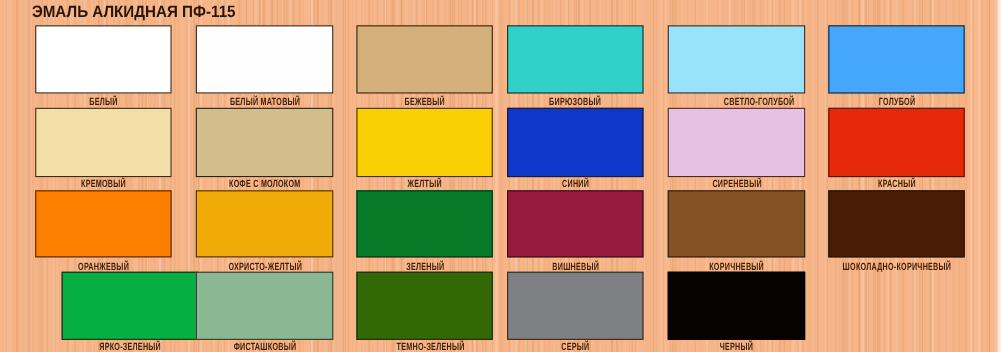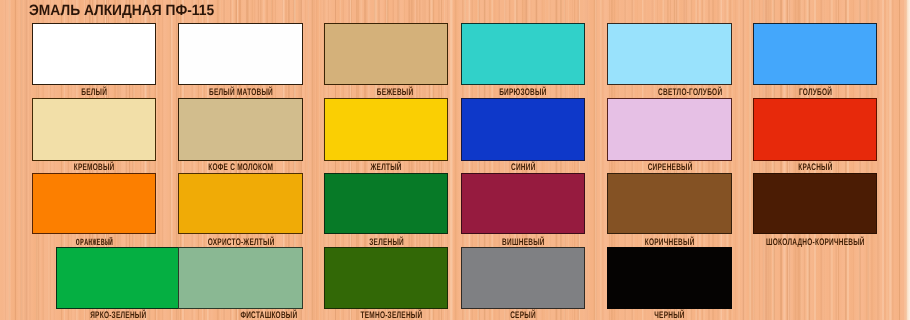--- a/index.html
+++ b/index.html
@@ -333,21 +333,21 @@
   <div class="title"><span>ЭМАЛЬ АЛКИДНАЯ ПФ-115</span></div>
   <div id="grid">
     <div class="cell" style="left: 32px; top: 23px; width: 124px; height: 75px;">
       <div class="swatch" style="width: 124px; height: 62px; background: rgb(255, 255, 255); border-color: rgb(46, 29, 12);"></div>
       <div class="label" style="top: 65px;"><span>БЕЛЫЙ</span></div>
     </div>
     <div class="cell" style="left: 178px; top: 23px; width: 125px; height: 75px;">
       <div class="swatch" style="width: 125px; height: 62px; background: rgb(254, 254, 254); border-color: rgb(46, 29, 12);"></div>
       <div class="label" style="top: 65px;"><span>БЕЛЫЙ МАТОВЫЙ</span></div>
     </div>
-    <div class="cell" style="left: 324px; top: 23px; width: 124px; height: 93px; padding-left: 17px;">
+    <div class="cell" style="left: 324px; top: 23px; width: 124px; height: 93px;">
       <div class="swatch" style="width: 124px; height: 62px; background: rgb(212, 177, 122); border-color: rgb(60, 36, 6);"></div>
       <div class="label" style="top: 65px;"><span>БЕЖЕВЫЙ</span></div>
     </div>
     <div class="cell" style="left: 461px; top: 23px; width: 124px; height: 75px;">
       <div class="swatch" style="width: 124px; height: 62px; background: rgb(49, 209, 201); border-color: rgb(14, 51, 44);"></div>
       <div class="label" style="top: 65px;"><span>БИРЮЗОВЫЙ</span></div>
     </div>
     <div class="cell" style="left: 607px; top: 23px; width: 125px; height: 75px; padding-left: 40px;">
       <div class="swatch" style="width: 125px; height: 62px; background: rgb(153, 226, 252); border-color: rgb(53, 40, 31);"></div>
       <div class="label" style="top: 65px;"><span>СВЕТЛО-ГОЛУБОЙ</span></div>
@@ -373,21 +373,21 @@
       <div class="label" style="top: 65px;"><span>СИНИЙ</span></div>
     </div>
     <div class="cell" style="left: 607px; top: 98px; width: 125px; height: 75px;">
       <div class="swatch" style="width: 125px; height: 63px; background: rgb(230, 192, 229); border-color: rgb(85, 35, 30);"></div>
       <div class="label" style="top: 65px;"><span>СИРЕНЕВЫЙ</span></div>
     </div>
     <div class="cell" style="left: 753px; top: 98px; width: 124px; height: 75px;">
       <div class="swatch" style="width: 124px; height: 63px; background: rgb(231, 41, 11); border-color: rgb(92, 18, 0);"></div>
       <div class="label" style="top: 65px;"><span>КРАСНЫЙ</span></div>
     </div>
-    <div class="cell" style="left: 32px; top: 173px; width: 124px; height: 75px; font-family: Liberation Mono, monospace;">
+    <div class="cell" style="left: 32px; top: 173px; width: 124px; height: 75px;">
       <div class="swatch" style="width: 124px; height: 61px; background: rgb(252, 127, 0); border-color: rgb(86, 36, 4);"></div>
       <div class="label" style="top: 65px;"><span>ОРАНЖЕВЫЙ</span></div>
     </div>
     <div class="cell" style="left: 178px; top: 173px; width: 125px; height: 75px;">
       <div class="swatch" style="width: 125px; height: 61px; background: rgb(240, 171, 6); border-color: rgb(78, 47, 3);"></div>
       <div class="label" style="top: 65px;"><span>ОХРИСТО-ЖЕЛТЫЙ</span></div>
     </div>
     <div class="cell" style="left: 324px; top: 173px; width: 124px; height: 75px;">
       <div class="swatch" style="width: 124px; height: 61px; background: rgb(7, 122, 39); border-color: rgb(11, 45, 18);"></div>
       <div class="label" style="top: 65px;"><span>ЗЕЛЕНЫЙ</span></div>
@@ -403,21 +403,21 @@
     <div class="cell" style="left: 753px; top: 173px; width: 124px; height: 75px;">
       <div class="swatch" style="width: 124px; height: 61px; background: rgb(75, 28, 4); border-color: rgb(44, 16, 1);"></div>
       <div class="label" style="top: 65px;"><span>ШОКОЛАДНО-КОРИЧНЕВЫЙ</span></div>
     </div>
     <div class="cell" style="left: 32px; top: 247px; width: 124px; height: 74px; margin-left: 24px;">
       <div class="swatch" style="width: 124px; height: 62px; background: rgb(5, 175, 66); border-color: rgb(7, 48, 22);"></div>
       <div class="label" style="top: 64px;"><span>ЯРКО-ЗЕЛЕНЫЙ</span></div>
     </div>
     <div class="cell" style="left: 178px; top: 247px; width: 125px; height: 74px;">
       <div class="swatch" style="width: 125px; height: 62px; background: rgb(138, 184, 147); border-color: rgb(44, 58, 42);"></div>
-      <div class="label" style="top: 64px; margin-left: 28px;"><span>ФИСТАШКОВЫЙ</span></div>
+      <div class="label" style="top: 64px;"><span>ФИСТАШКОВЫЙ</span></div>
     </div>
     <div class="cell" style="left: 324px; top: 247px; width: 134px; height: 74px;">
       <div class="swatch" style="width: 124px; height: 62px; background: rgb(50, 104, 6); border-color: rgb(27, 44, 4);"></div>
       <div class="label" style="top: 64px;"><span>ТЕМНО-ЗЕЛЕНЫЙ</span></div>
     </div>
     <div class="cell" style="left: 461px; top: 247px; width: 124px; height: 74px;">
       <div class="swatch" style="width: 124px; height: 62px; background: rgb(127, 128, 131); border-color: rgb(48, 43, 38);"></div>
       <div class="label" style="top: 64px;"><span>СЕРЫЙ</span></div>
     </div>
     <div class="cell" style="left: 607px; top: 247px; width: 125px; height: 56px;">

